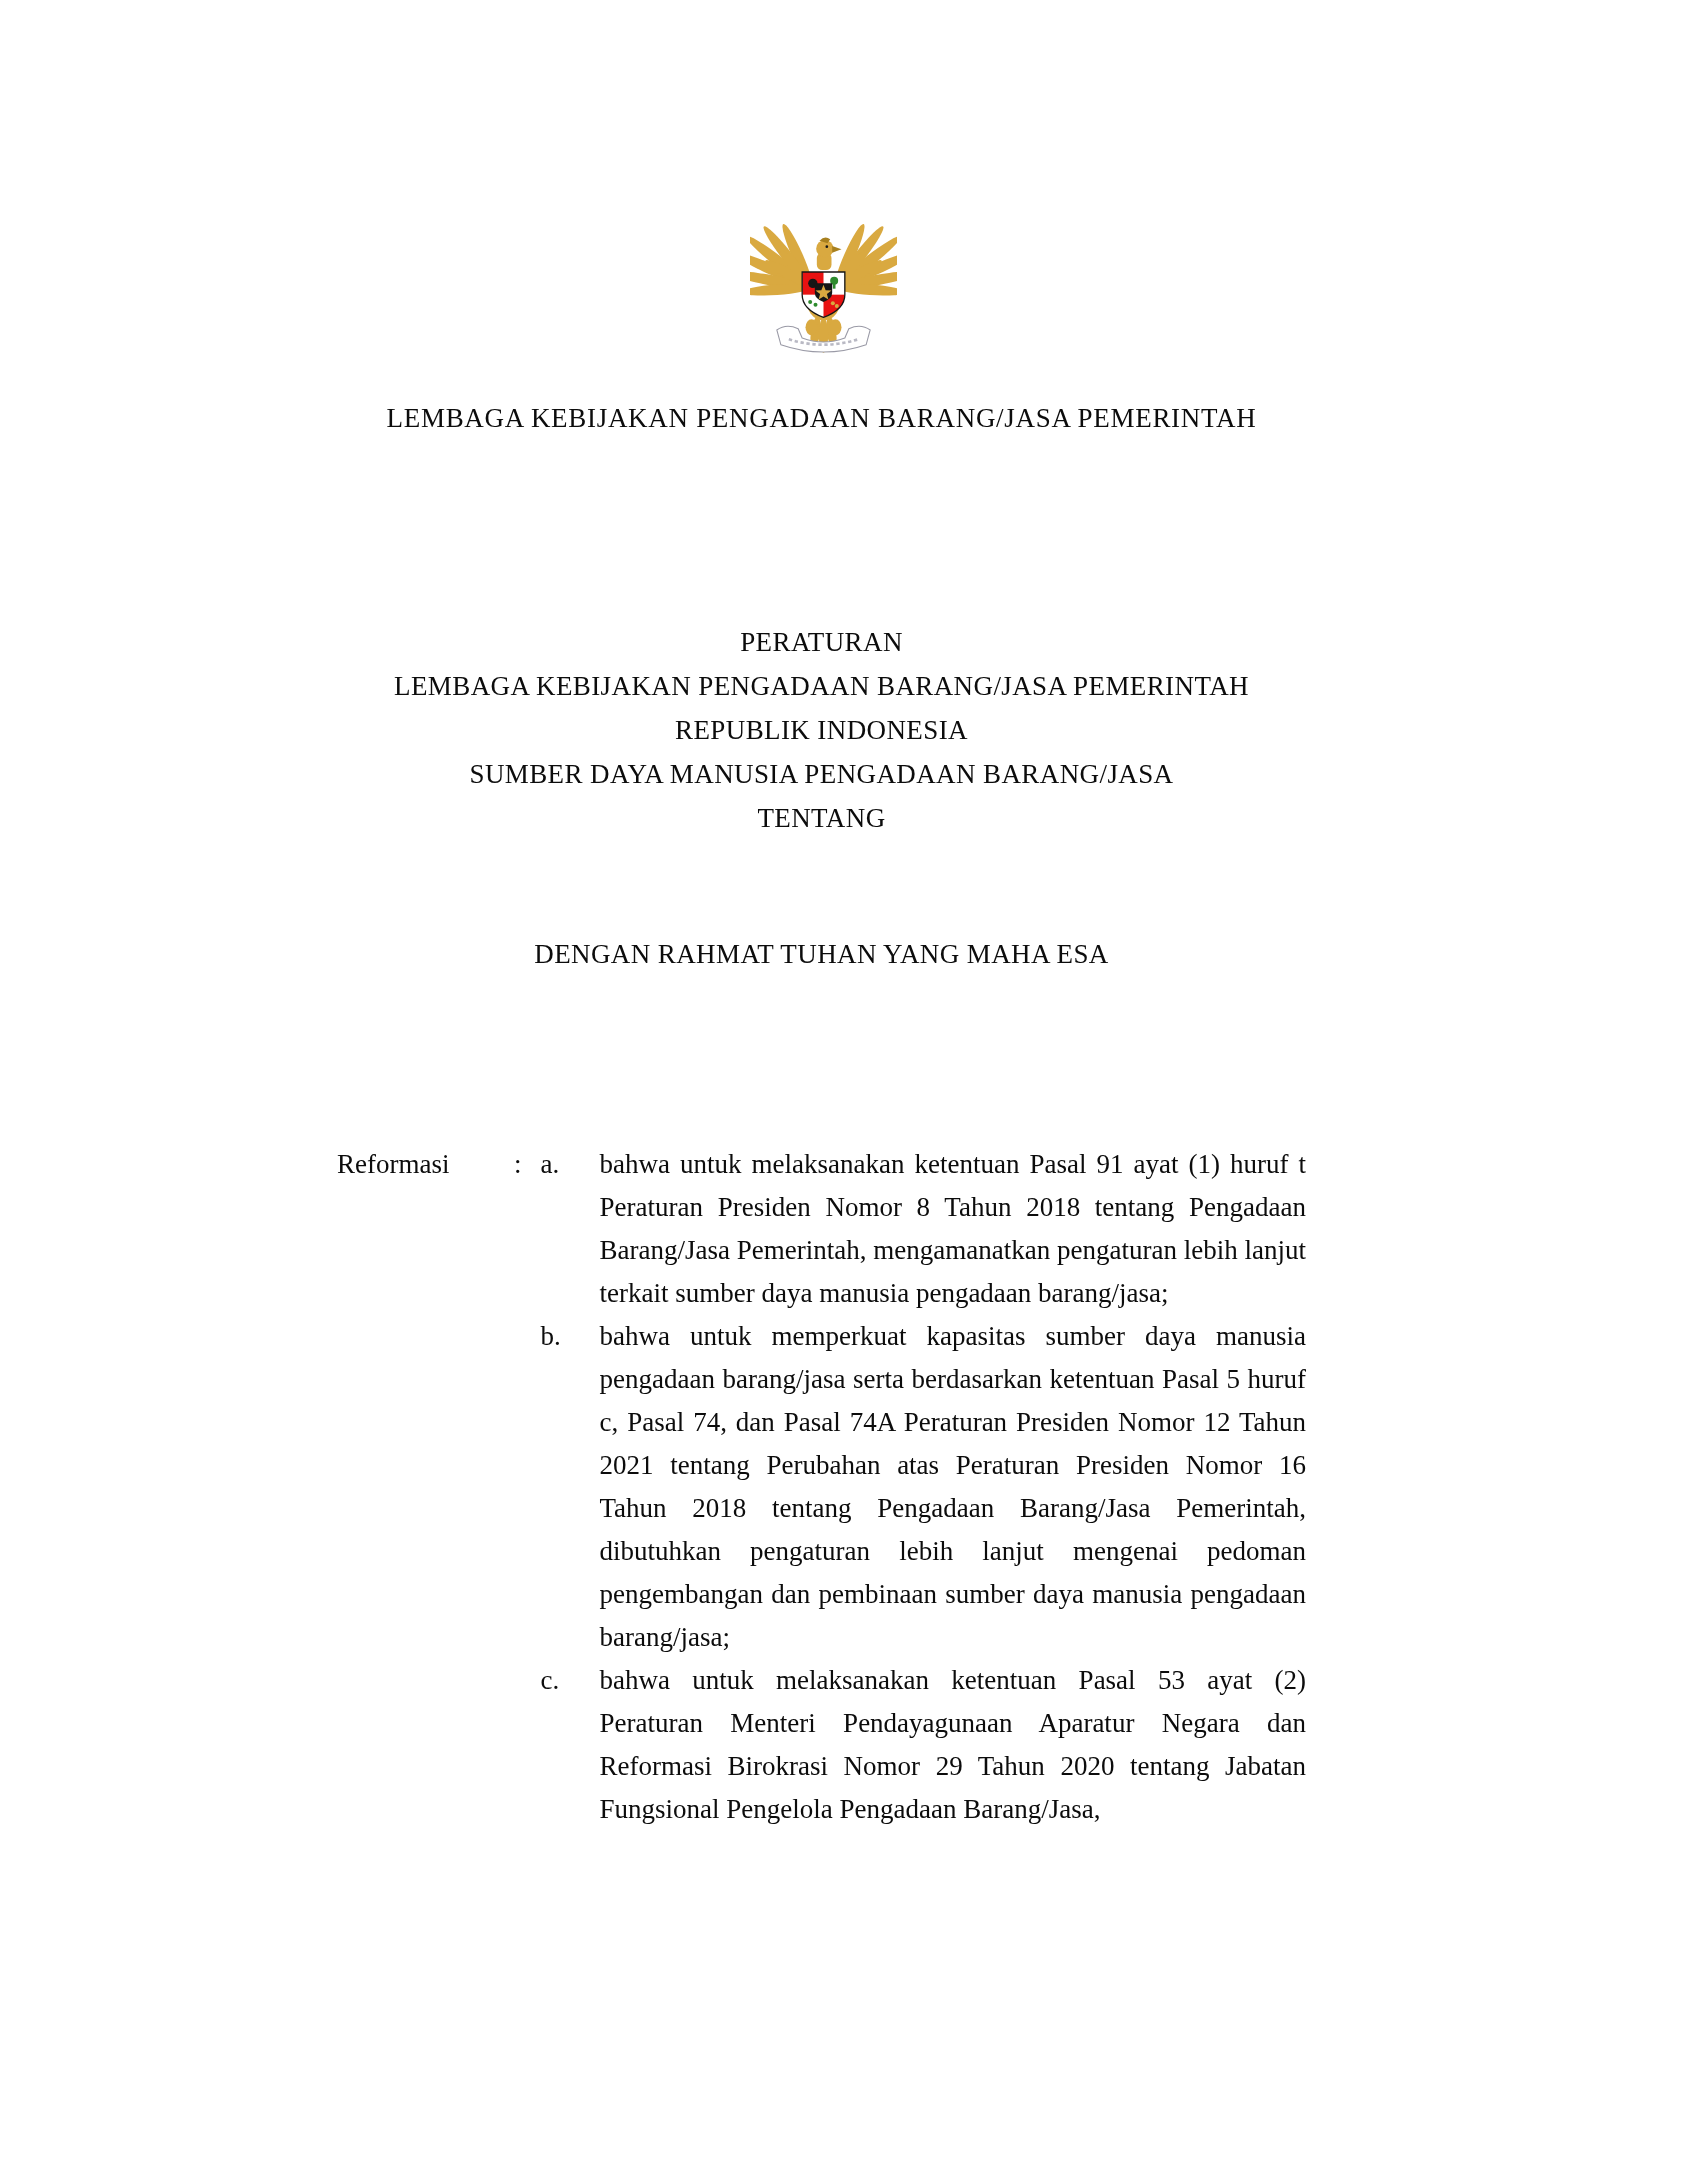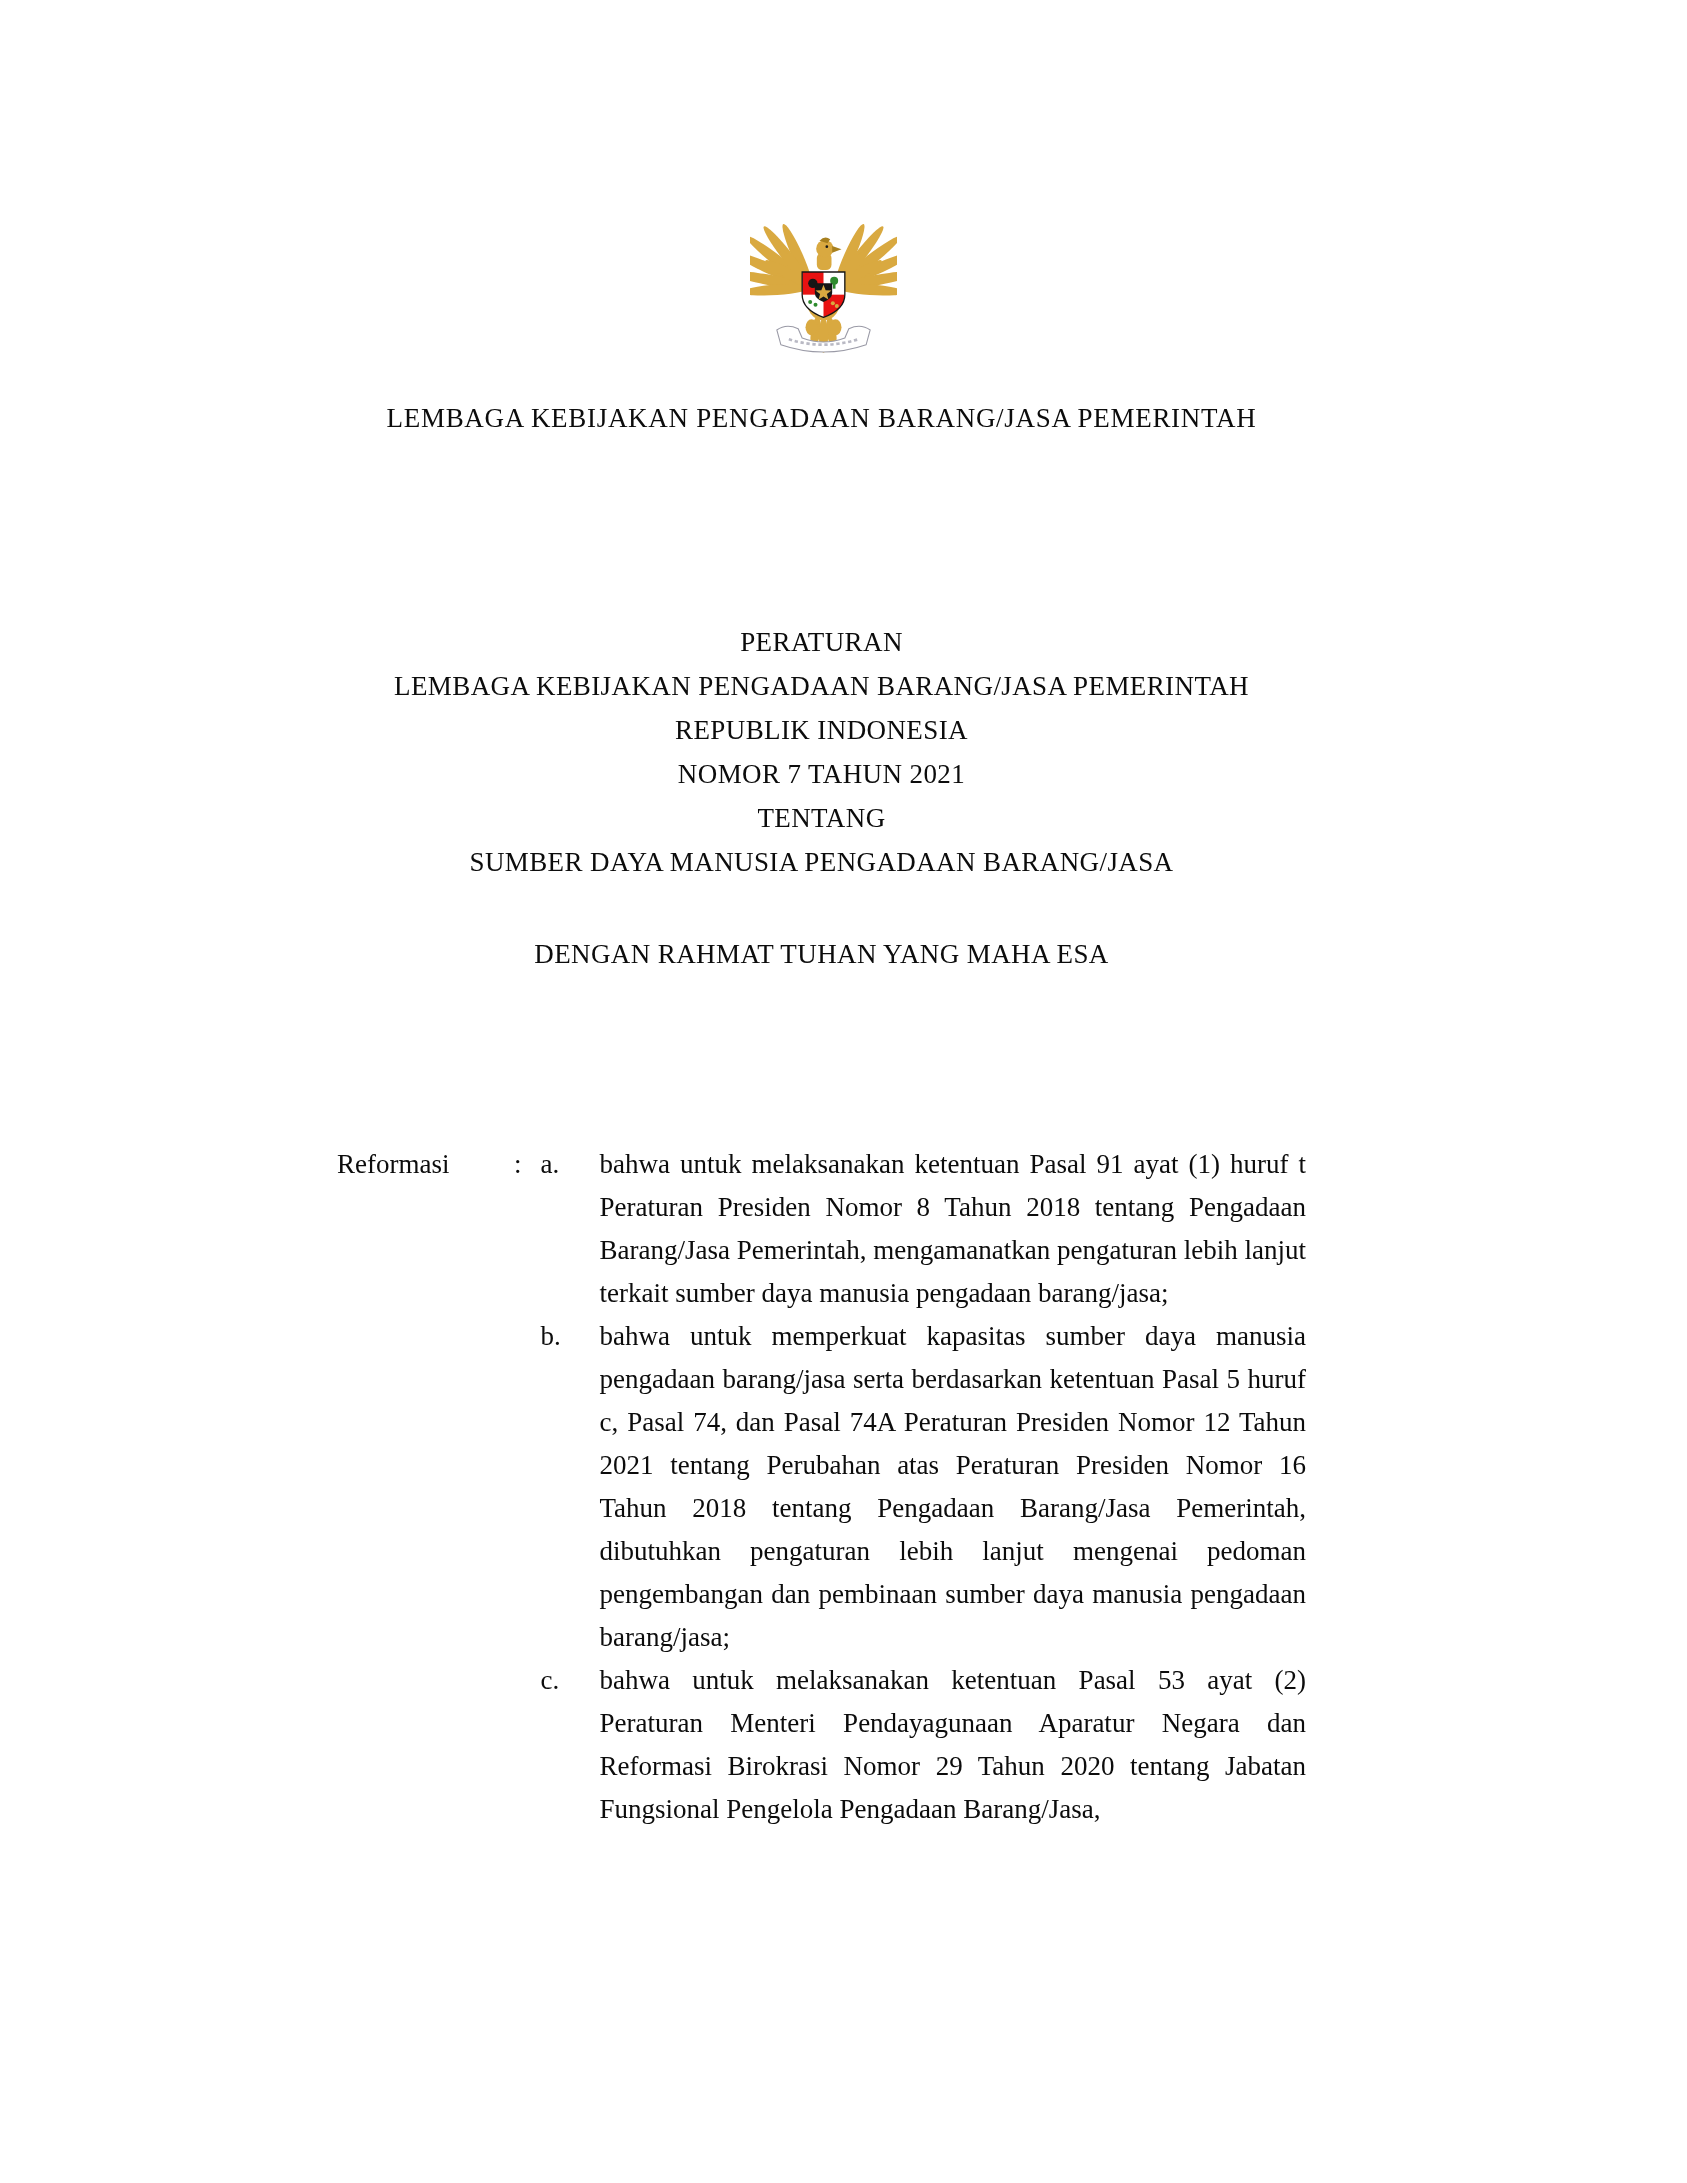--- a/index.html
+++ b/index.html
@@ -108,23 +108,22 @@
       </g>
     </svg>
   </div>
 
   <div class="content centered letterhead">LEMBAGA KEBIJAKAN PENGADAAN BARANG/JASA PEMERINTAH</div>
 
   <div class="content centered title-block">
     <div class="title-line">PERATURAN</div>
     <div class="title-line">LEMBAGA KEBIJAKAN PENGADAAN BARANG/JASA PEMERINTAH</div>
     <div class="title-line">REPUBLIK INDONESIA</div>
-    <div class="title-line">NOMOR 7 TAHUN 2021</div>
+    <div class="title-line">SUMBER DAYA MANUSIA PENGADAAN BARANG/JASA</div>
     <div class="title-line">TENTANG</div>
-    <div class="title-line">SUMBER DAYA MANUSIA PENGADAAN BARANG/JASA</div>
   </div>
 
   <div class="content centered invocation">DENGAN RAHMAT TUHAN YANG MAHA ESA</div>
 
 
   <div class="content consider">
     <div class="c-label">Reformasi</div>
     <div class="c-colon">:</div>
     <div class="c-items">
       <div class="c-item">

